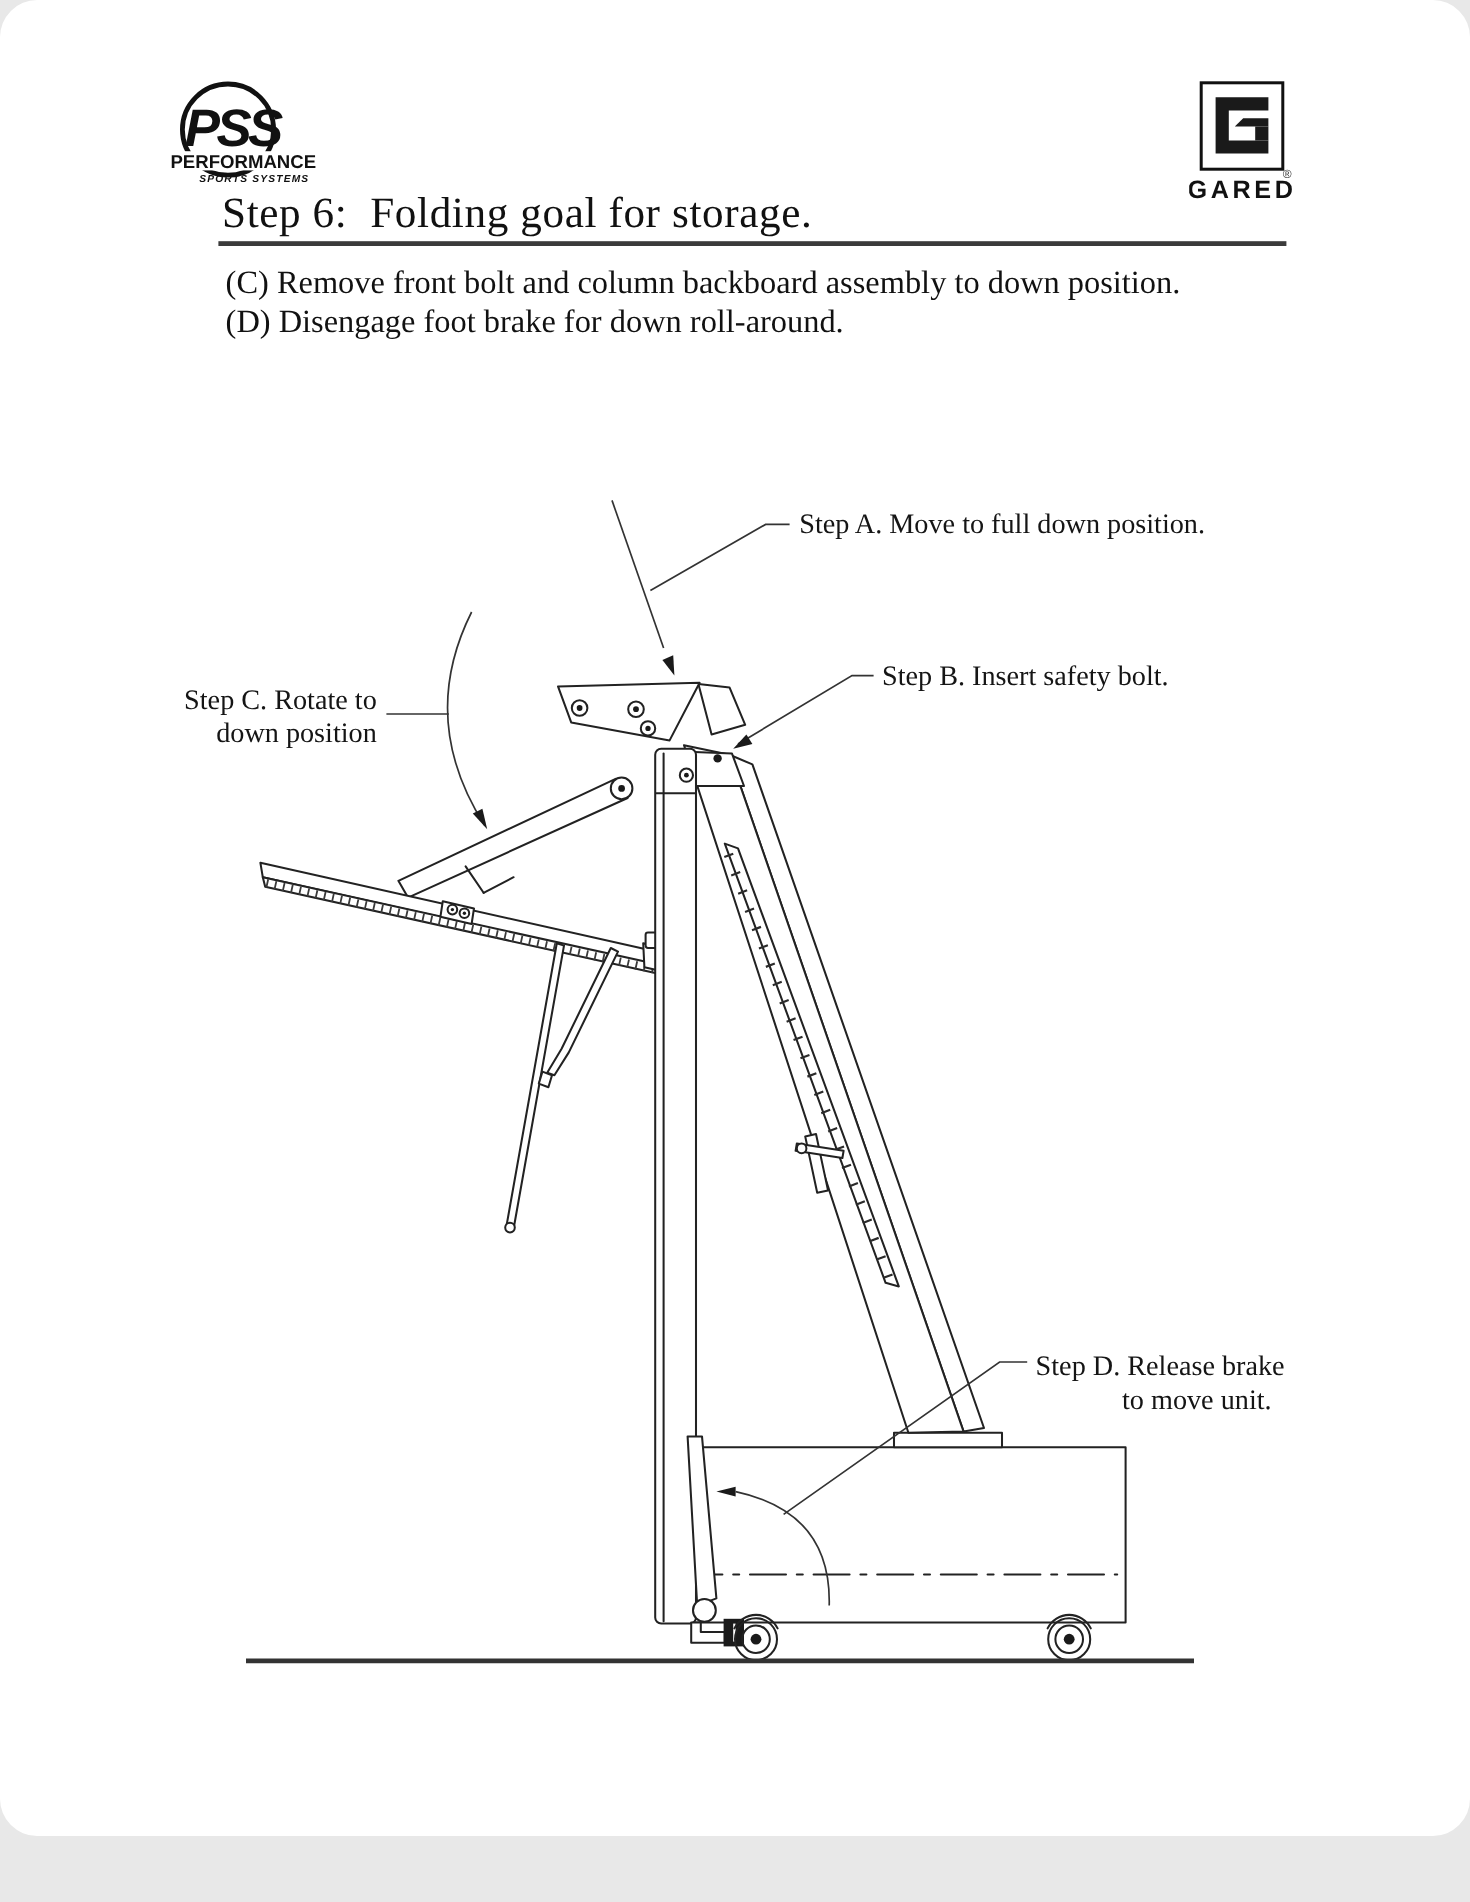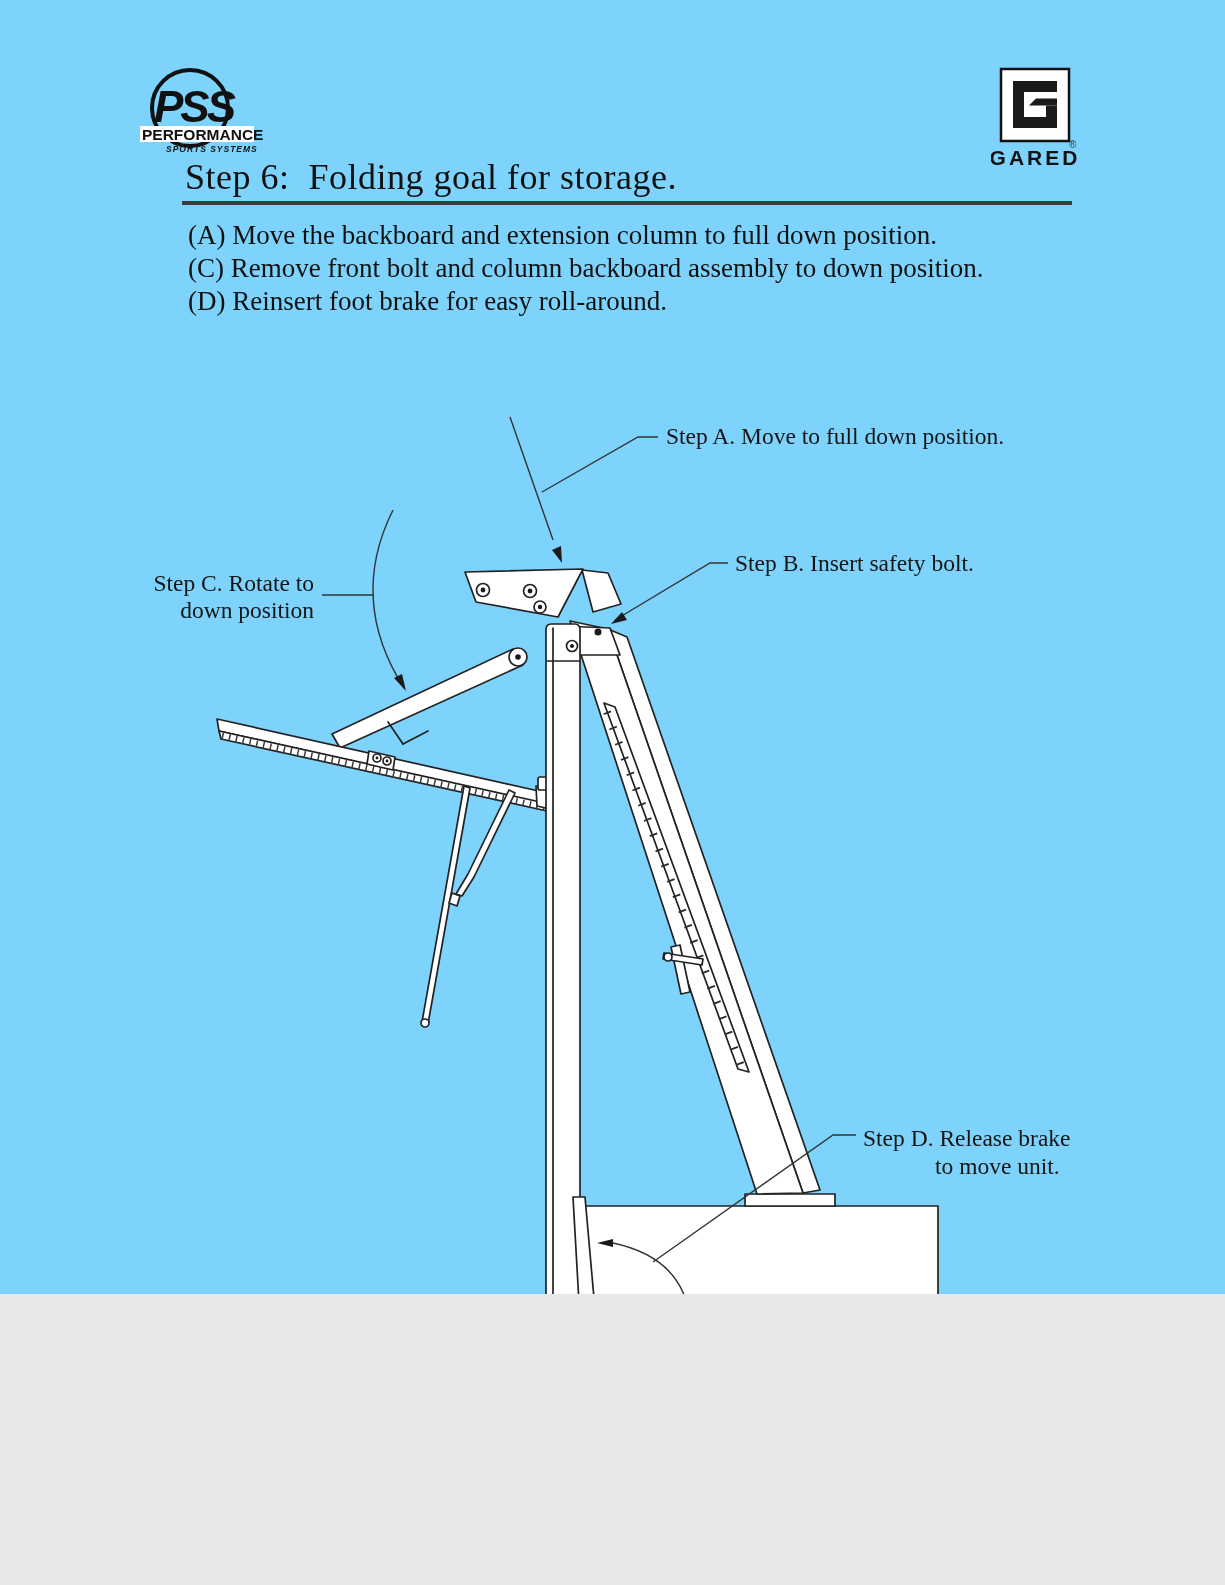--- a/index.html
+++ b/index.html
@@ -1,17 +1,17 @@
 <!DOCTYPE html>
 <html><head>
 <meta charset="utf-8">
 <style>
   html,body{margin:0;padding:0;background:#e8e8e8;}
-  .page{position:relative;width:1225px;height:1294px;background:#7dd3fc;overflow:hidden;
-        font-family:"Liberation Serif",serif;color:#111;}
+  .page{position:relative;width:1225px;height:1530px;background:#ffffff;overflow:hidden;
+        font-family:"Liberation Serif",serif;color:#111;border-radius:31px;}
   .abs{position:absolute;}
   .title{font-size:36px;letter-spacing:.5px;white-space:pre;}
   .rule{background:#3b3b3b;}
   .instr{font-size:27px;line-height:33px;white-space:pre;}
   .footer-link{background:#0000cc;cursor:pointer;}
   .bottom-bar{background:#000;}
   
   .ln{stroke:#222;stroke-width:1.7;fill:none;stroke-linecap:round;stroke-linejoin:round;}
   .wh{fill:#fff;stroke:#222;stroke-width:1.7;stroke-linejoin:round;}
   .thin{stroke:#333;stroke-width:1.4;fill:none;}
@@ -40,23 +40,22 @@
       <path class="dk" d="M55,39.5 L66,39.5 L66,51 L55,51 Z"></path>
     </g>
     <text class="logo-sans" x="78" y="82" font-size="10" fill="#333">®</text>
     <text class="logo-sans" x="44" y="99" font-size="21" font-weight="bold" letter-spacing="3" text-anchor="middle" fill="#111">GARED</text>
   </svg>
 
   <div class="abs title" style="left:185px;top:156px;">Step 6:  Folding goal for storage.</div>
   <div class="abs rule" style="left:182px;top:201px;width:890px;height:3.5px;"></div>
 
   <div class="abs" style="left:188px;top:219px;">
-    <div class="instr">(A) Move the backboard and extension column to full down position.</div>
     <div class="instr">(C) Remove front bolt and column backboard assembly to down position.</div>
-    <div class="instr">(D) Reinsert foot brake for easy roll-around.</div>
+    <div class="instr">(D) Disengage foot brake for down roll-around.</div>
   </div>
 
   <svg class="abs" style="left:0;top:380px;" width="1225" height="1030" viewBox="0 380 1225 1030">
 
     <g>
       <rect class="wh" x="565" y="1206" width="373" height="146" stroke-width="2"></rect>
       <line class="ln" x1="572" y1="1312" x2="931" y2="1312" stroke-dasharray="30 9 5 9"></line>
       <rect class="wh" x="745" y="1194" width="90" height="12"></rect>
     </g>
 

